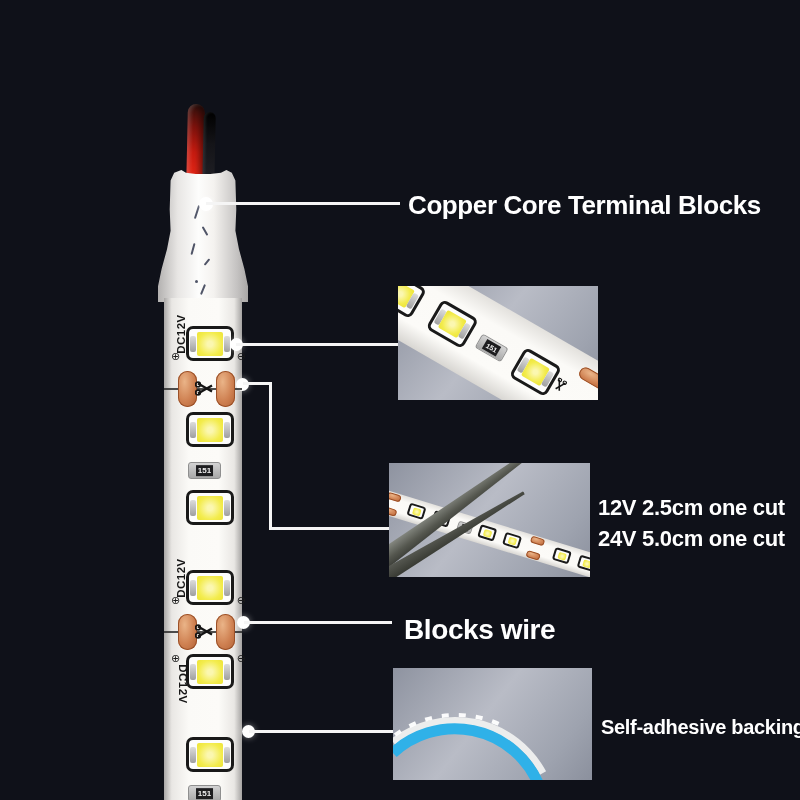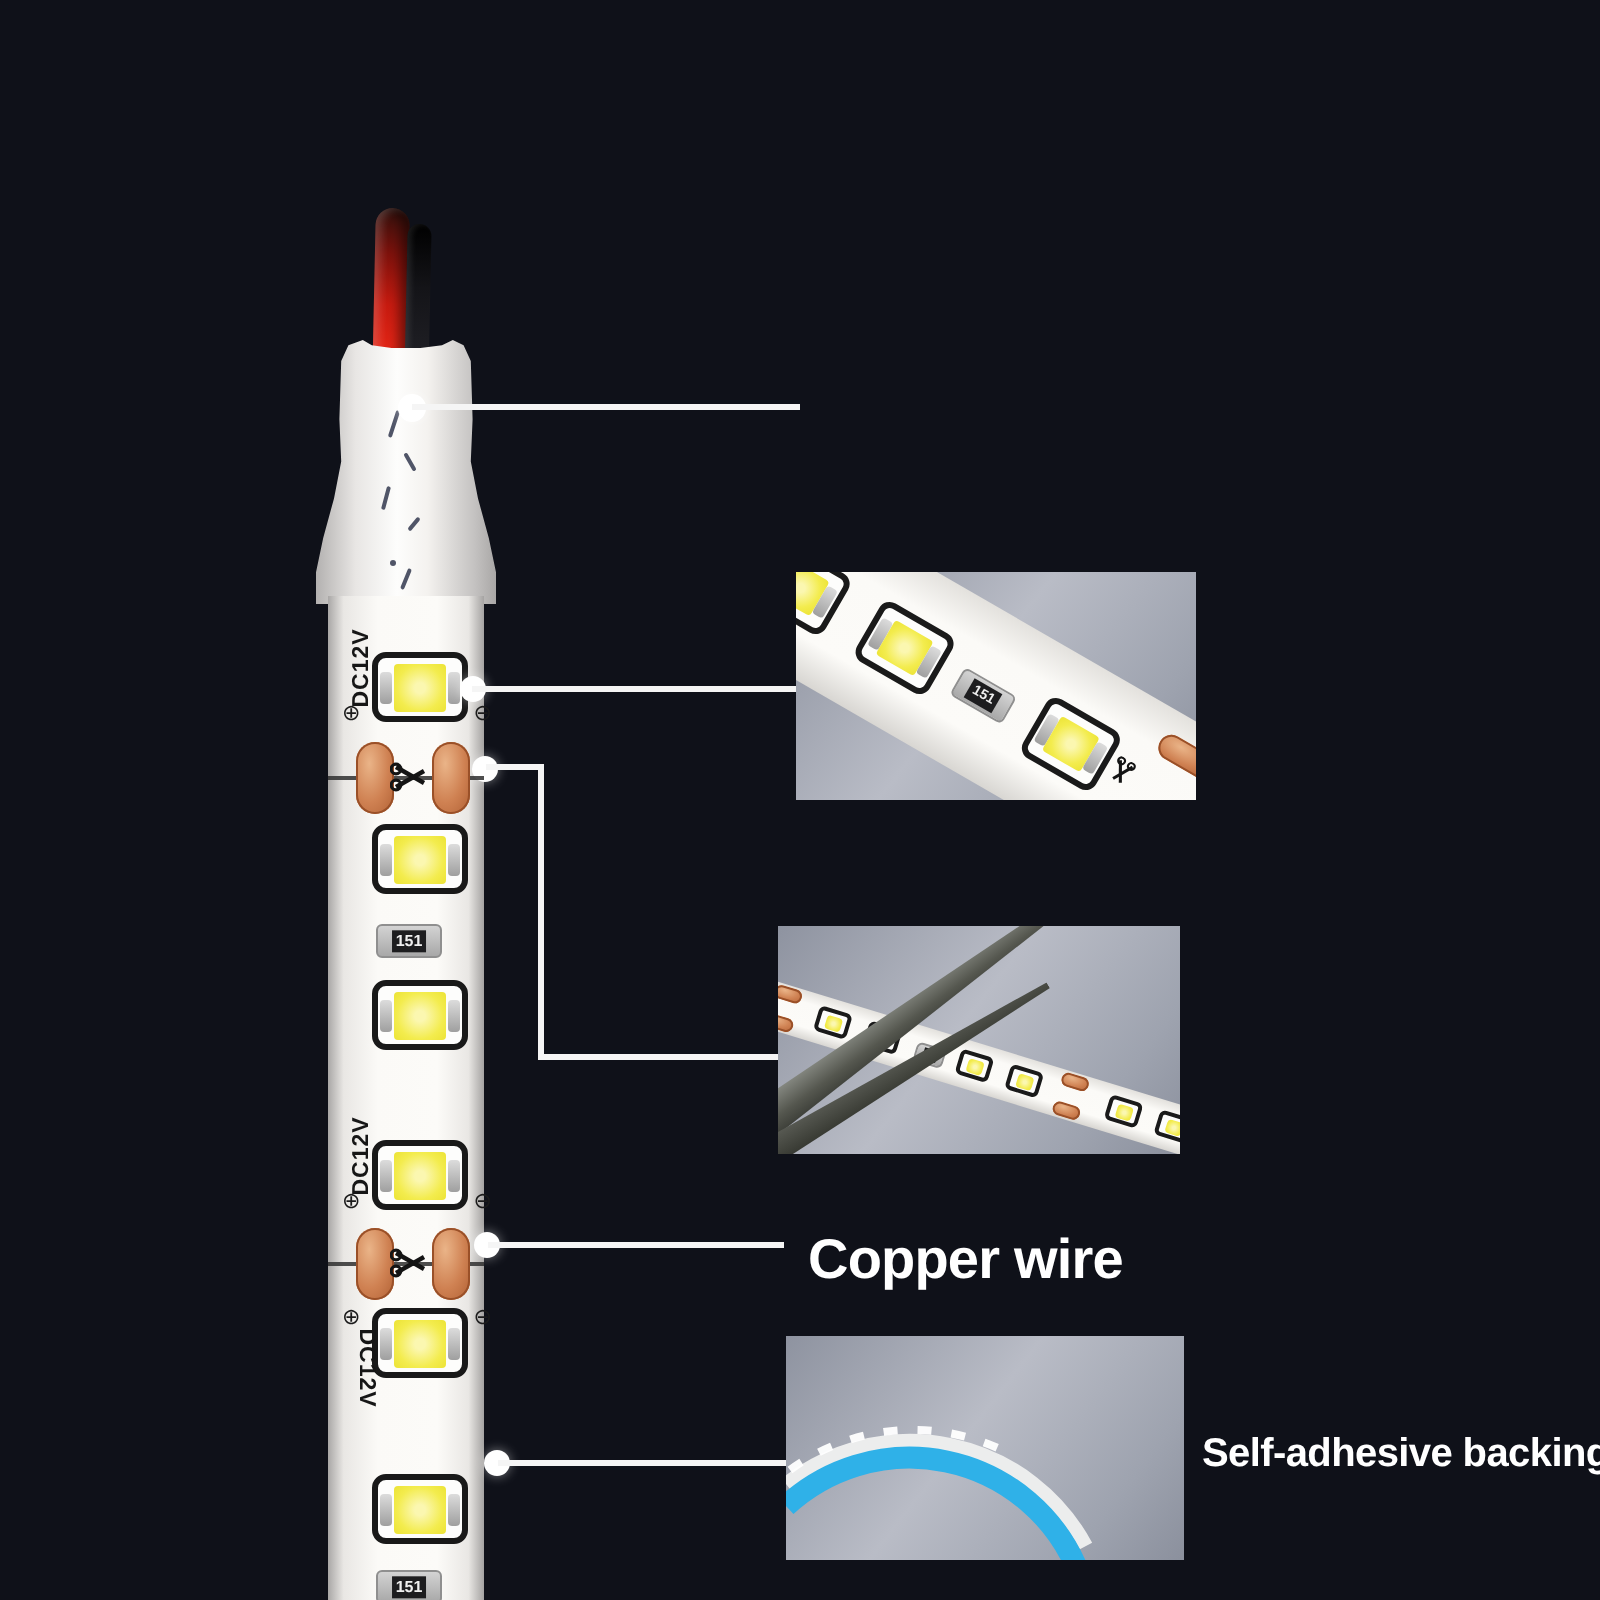--- a/index.html
+++ b/index.html
@@ -173,20 +173,21 @@
       <div class="led smod" style="top: 439px;">
         <div class="led-core"></div>
       </div>
       <div class="res smod" style="top: 487px;">
         <div class="res-core">151</div>
       </div>
     </div>
 
   <div class="cdot" style="left:199px;top:197px;width:14px;height:14px;"></div>
   <div class="cline" style="left:206px;top:202px;width:194px;"></div>
+  <div class="clabel" id="t1">Copper Core Terminal Blocks</div>
 
   <div class="cdot" style="left:230px;top:338px;width:13px;height:13px;"></div>
   <div class="cline" style="left:236px;top:343px;width:162px;"></div>
   <div class="inset" id="inset-chip">
     <div class="band" id="chip-band">
         <div class="led" style="left: 40px;">
           <div class="led-core"></div>
         </div>
         <div class="led" style="left: 100px;">
           <div class="led-core"></div>
@@ -241,24 +242,28 @@
         <div class="led" style="left: 182px;">
           <div class="led-core"></div>
         </div>
         <div class="led" style="left: 208px;">
           <div class="led-core"></div>
         </div>
       </div>
     <div class="blade" id="blade1"></div>
     <div class="blade" id="blade2"></div>
   </div>
+  <div class="clabel" id="t3">
+    <div>12V 2.5cm one cut</div>
+    <div>24V 5.0cm one cut</div>
+  </div>
 
   <div class="cdot" style="left:237px;top:616px;width:13px;height:13px;"></div>
   <div class="cline" style="left:244px;top:621px;width:148px;"></div>
-  <div class="clabel" id="t4">Copper wire</div>
+  <div class="clabel" id="t4">Blocks wire</div>
 
   <div class="cdot" style="left:242px;top:725px;width:13px;height:13px;"></div>
   <div class="cline" style="left:249px;top:730px;width:144px;"></div>
   <div class="inset" id="inset-backing">
     <svg width="199" height="112" viewBox="0 0 199 112">
       <path d="M 0 74 A 100 100 0 0 1 150 105" fill="none" stroke="#eceded" stroke-width="7"></path>
       <path d="M 0 85 A 91 91 0 0 1 145 115" fill="none" stroke="#2fb1e8" stroke-width="11"></path>
       <path d="M 2 67 A 104 104 0 0 1 112 59" fill="none" stroke="#ffffff" stroke-width="4" stroke-dasharray="7 10" opacity="0.95"></path>
     </svg>
   </div>

